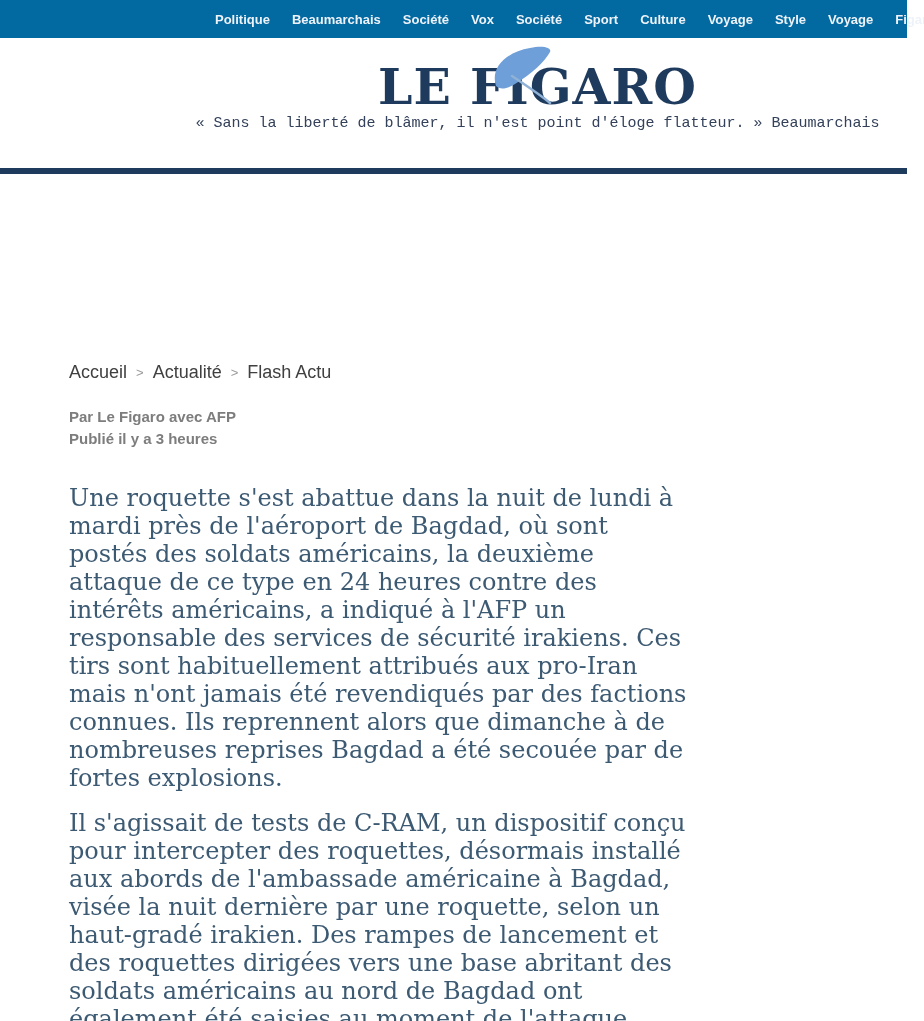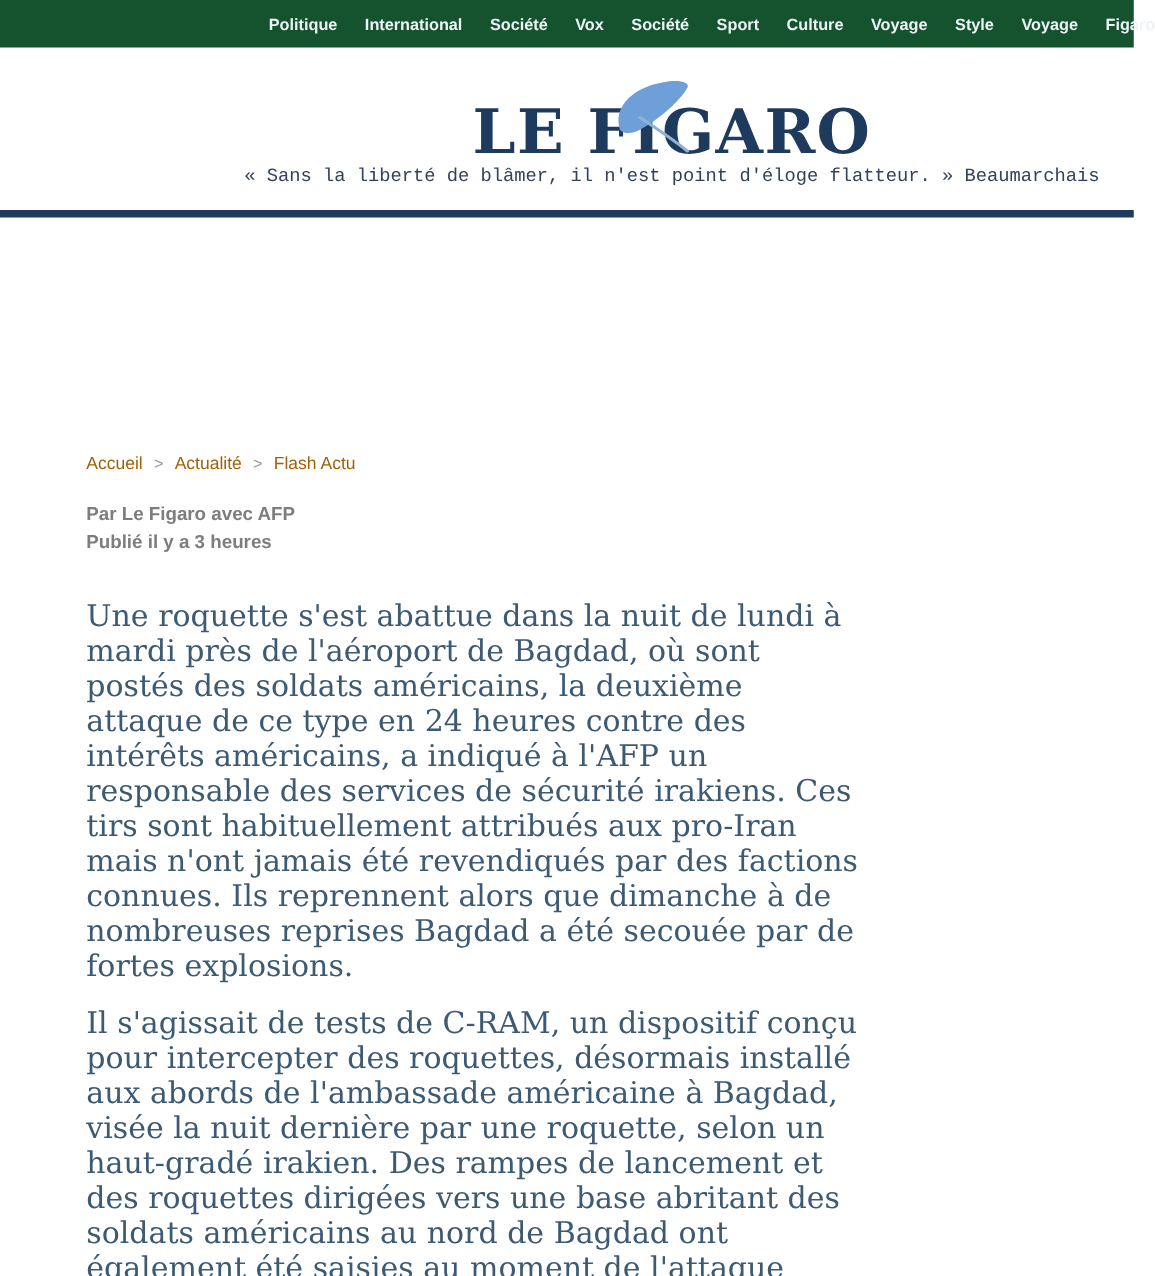--- a/index.html
+++ b/index.html
@@ -5,35 +5,35 @@
   * { margin:0; padding:0; box-sizing:border-box; }
   html,body { background:#ffffff; }
   body {
     width:924px; height:1021px; position:relative; overflow:hidden;
     font-family:"Liberation Sans", sans-serif;
   }
   .page { width:907px; }
 
   
   .topnav {
-    width:907px; height:38px; background:#14532d;
+    width:907px; height:38px; background:#0369a1;
     display:flex; align-items:center; padding-left:215px;
   }
   .topnav-items { display:flex; align-items:center; gap:22px; }
   .nav-item {
     background:none; border:none; cursor:pointer;
     color:#eef3f9; font-family:"Liberation Sans", sans-serif;
     font-size:13px; font-weight:700; white-space:nowrap; padding:0;
   }
 
   
   .masthead { width:907px; height:130px; text-align:center; }
   .masthead-inner {
     display:inline-block; position:relative; transform:translateX(84px);
-    padding-top:40px;
+    padding-top:22px;
   }
   .logo {
     position:relative; display:inline-block;
     font-family:"DejaVu Serif", serif; font-weight:700;
     font-size:49px; line-height:54px; letter-spacing:1px; color:#1e3a5c;
     cursor:pointer;
   }
   .feather {
     position:absolute; left:112px; top:-14px; width:66px; height:58px;
     pointer-events:none;
@@ -52,21 +52,21 @@
   
   .article-col { margin-left:69px; width:640px; }
 
   .breadcrumb {
     display:flex; align-items:center; gap:9px;
     font-size:14px; color:#737373;
   }
   .crumb { display:flex; align-items:center; gap:9px; }
   .crumb-link {
     background:none; border:none; padding:0; cursor:pointer;
-    color:#a16207; font-family:"Liberation Sans", sans-serif; font-size:14px;
+    color:#404040; font-family:"Liberation Sans", sans-serif; font-size:18px;
   }
   .crumb-sep { color:#9a9a9a; font-size:13px; }
   .crumb:last-child .crumb-sep { display:none; }
 
   .article-title {
     margin-top:29px; width:650px;
     font-family:"DejaVu Serif", serif; font-weight:700;
     font-size:28px; line-height:39px; color:#1b3c55;
   }
 
@@ -79,21 +79,21 @@
   }
 </style>
 </head>
 <body>
 
 <div class="page">
 
   <nav class="topnav">
     <div class="topnav-items">
         <button class="nav-item">Politique</button>
-        <button class="nav-item">International</button>
+        <button class="nav-item">Beaumarchais</button>
         <button class="nav-item">Société</button>
         <button class="nav-item">Vox</button>
         <button class="nav-item">Société</button>
         <button class="nav-item">Sport</button>
         <button class="nav-item">Culture</button>
         <button class="nav-item">Voyage</button>
         <button class="nav-item">Style</button>
         <button class="nav-item">Voyage</button>
         <button class="nav-item">Figaro Live</button>
       </div>

